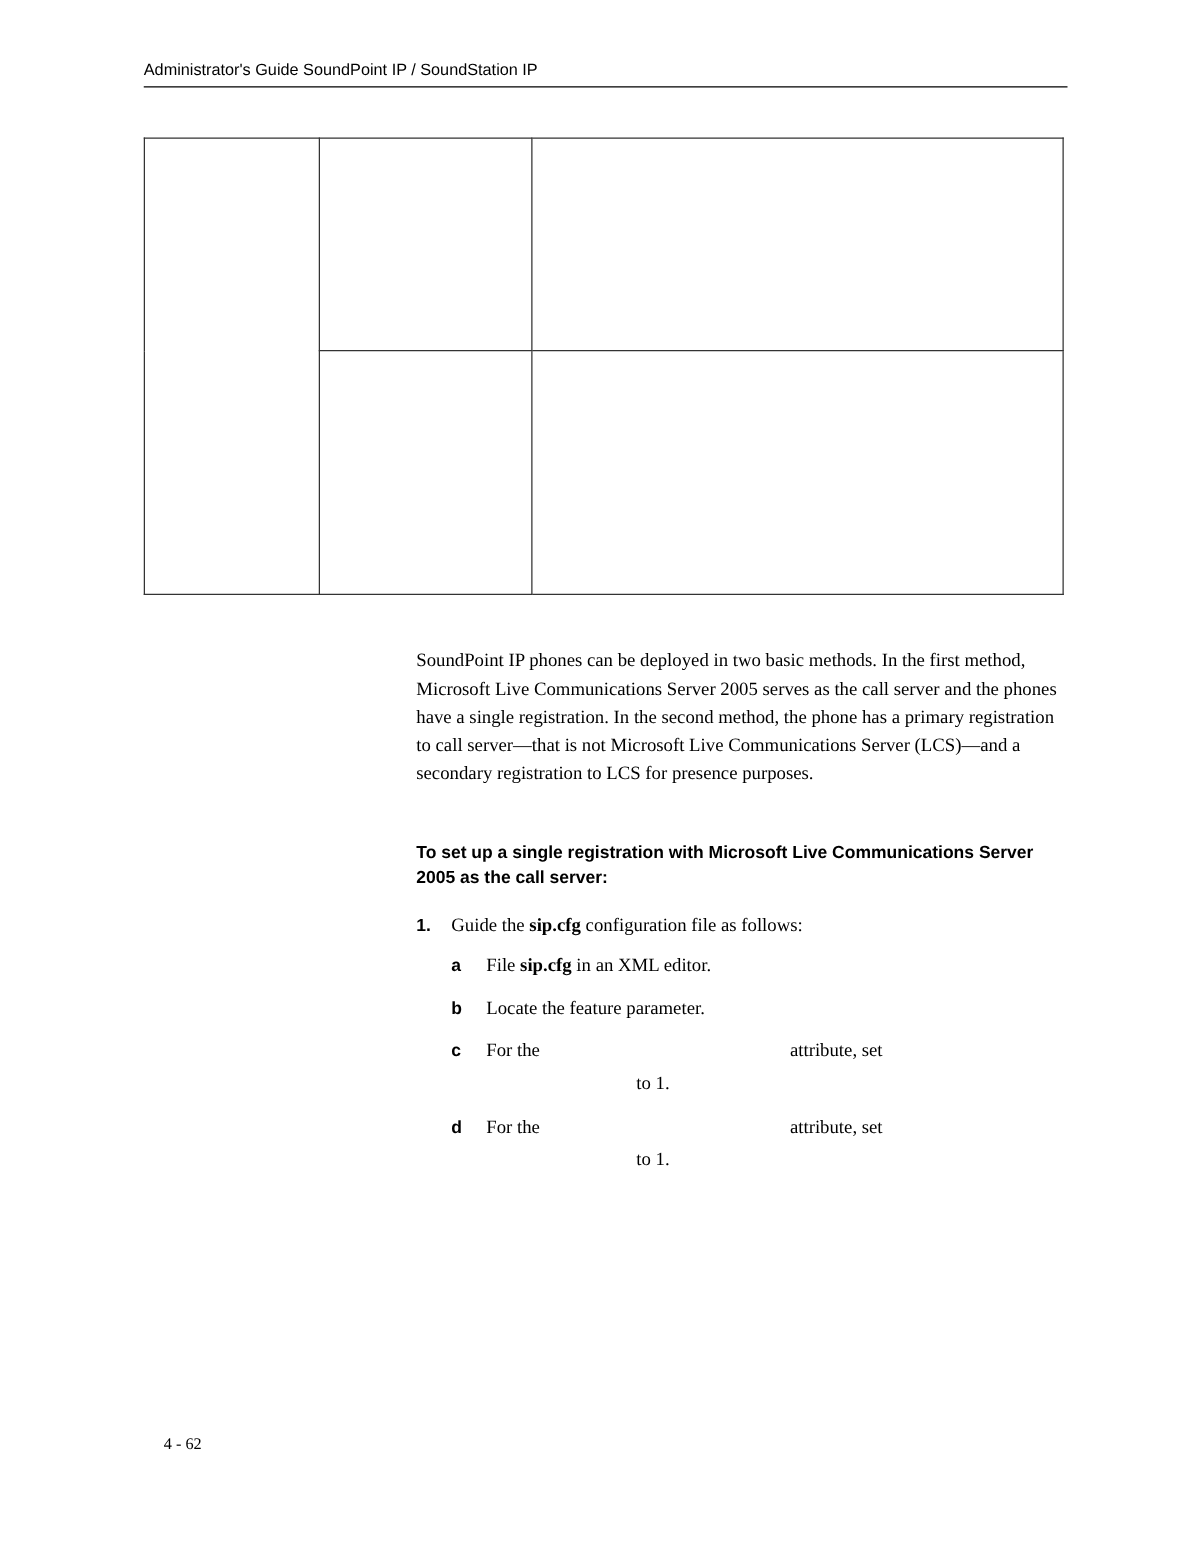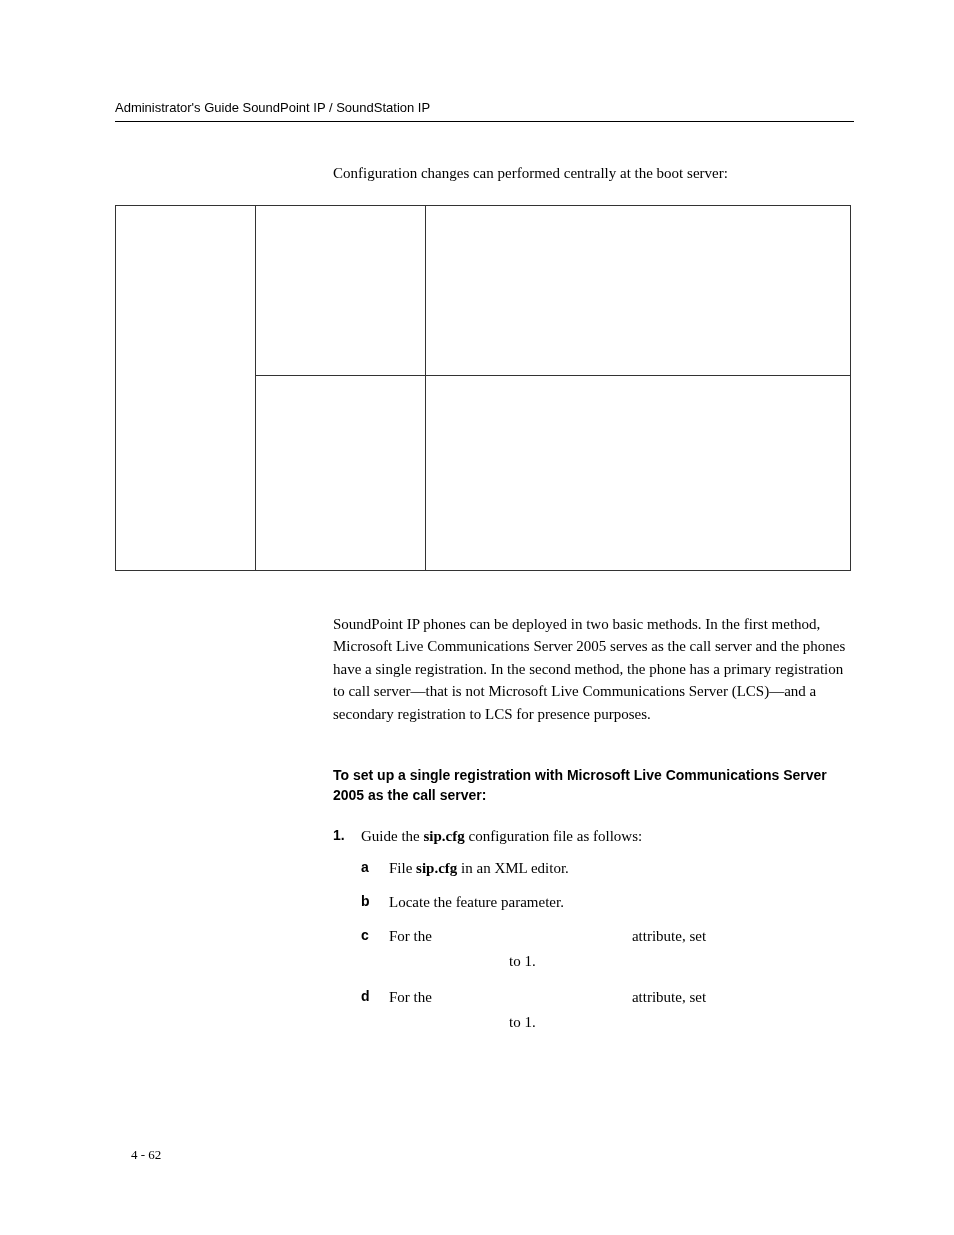--- a/index.html
+++ b/index.html
@@ -5,21 +5,21 @@
     * { margin: 0; padding: 0; box-sizing: border-box; }
     body {
       width: 954px;
       height: 1235px;
       background: #fff;
       font-family: Georgia, 'Times New Roman', serif;
       color: #000;
       position: relative;
     }
     .page {
-      padding: 100px 100px 0 115px;
+      padding: 48px 100px 0 115px;
     }
     .header-text {
       font-family: 'Arial Narrow', Arial, sans-serif;
       font-size: 13px;
       color: #000;
       margin-bottom: 6px;
     }
     .header-rule {
       border: none;
       border-top: 1.5px solid #000;
@@ -105,23 +105,20 @@
       font-size: 13px;
     }
   </style>
 </head>
 <body>
 
 <div class="page">
   <div class="header-text">Administrator's Guide SoundPoint IP / SoundStation IP</div>
   <hr class="header-rule">
 
-  <div class="content-area">
-    <p class="lead-para">Configuration changes can performed centrally at the boot server:</p>
-  </div>
 
   <div class="table-container">
     
   </div>
 
   <style>
     .table2 {
       border-collapse: collapse;
       margin-bottom: 42px;
       width: 735px;

